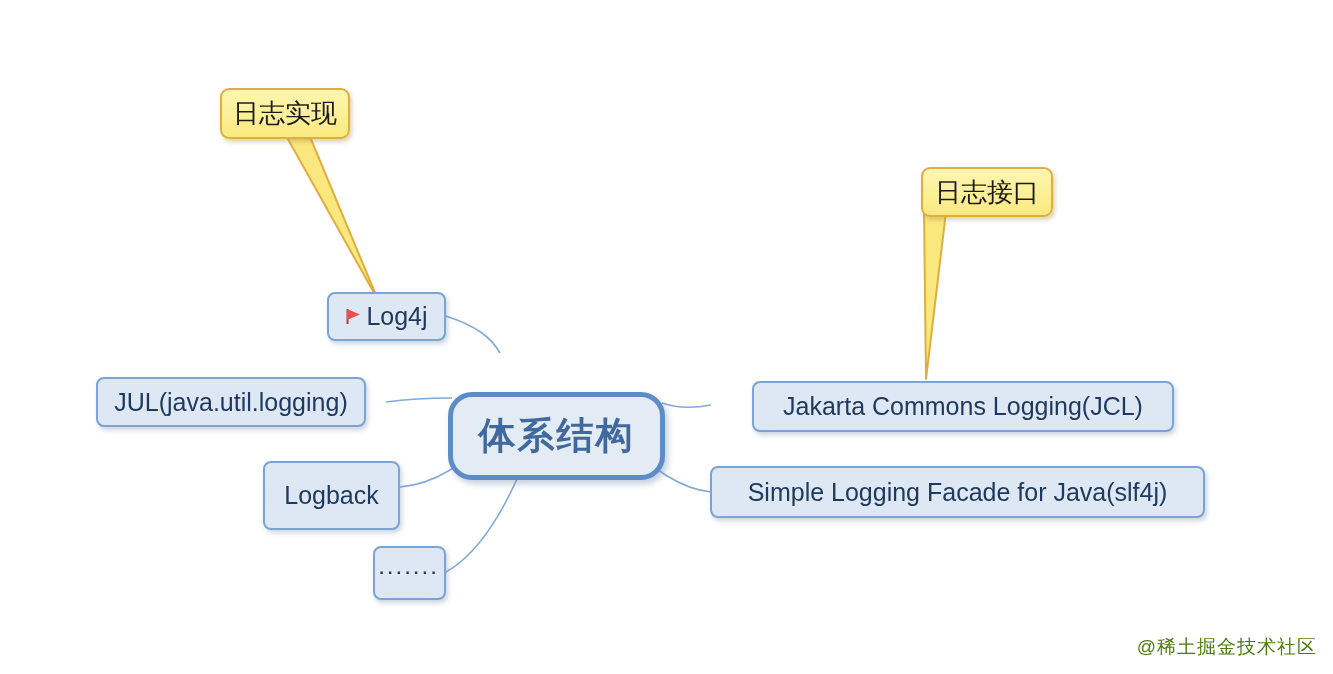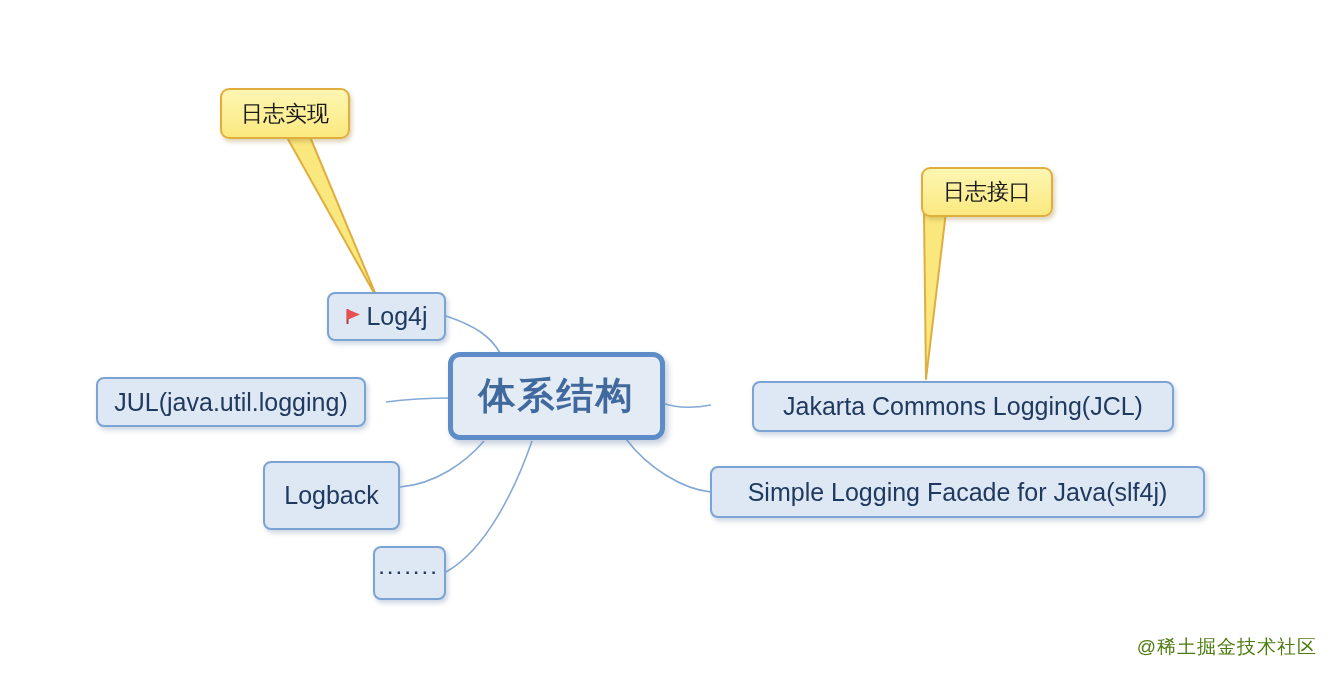--- a/index.html
+++ b/index.html
@@ -20,38 +20,39 @@
     color:#20395e;
     font-size:25px;
     box-sizing:border-box;
     box-shadow:2px 3px 5px rgba(110,135,170,0.35);
     white-space:nowrap;
   }
   .node .flag{display:inline-flex;margin-right:4px;}
   .central{
     background:#e3ebf5;
     border:5px solid #5d8cc8;
-    border-radius:12px;
+    border-radius:24px;
     color:#40699e;
     font-size:37px;
     font-weight:bold;
     letter-spacing:2px;
     box-shadow:3px 4px 6px rgba(110,135,170,0.4);
+    margin-top:40px;
   }
   .dots-node{
     font-size:17px;font-weight:bold;letter-spacing:3px;color:#24385c;
   }
   .callout{
     position:absolute;z-index:3;
     display:flex;align-items:center;justify-content:center;
     background:linear-gradient(#fdf6b2,#fbe97f);
     border:2px solid #dfae3f;
     border-radius:9px;
     color:#1a1a1a;
-    font-size:22px;
+    font-size:26px;
     box-sizing:border-box;
     box-shadow:2px 3px 4px rgba(160,130,50,0.35);
     white-space:nowrap;
   }
   .watermark{
     position:absolute;right:16px;bottom:14px;z-index:4;
     color:#4d7c0f;font-size:19px;letter-spacing:1px;
   }
 </style>
 </head>

